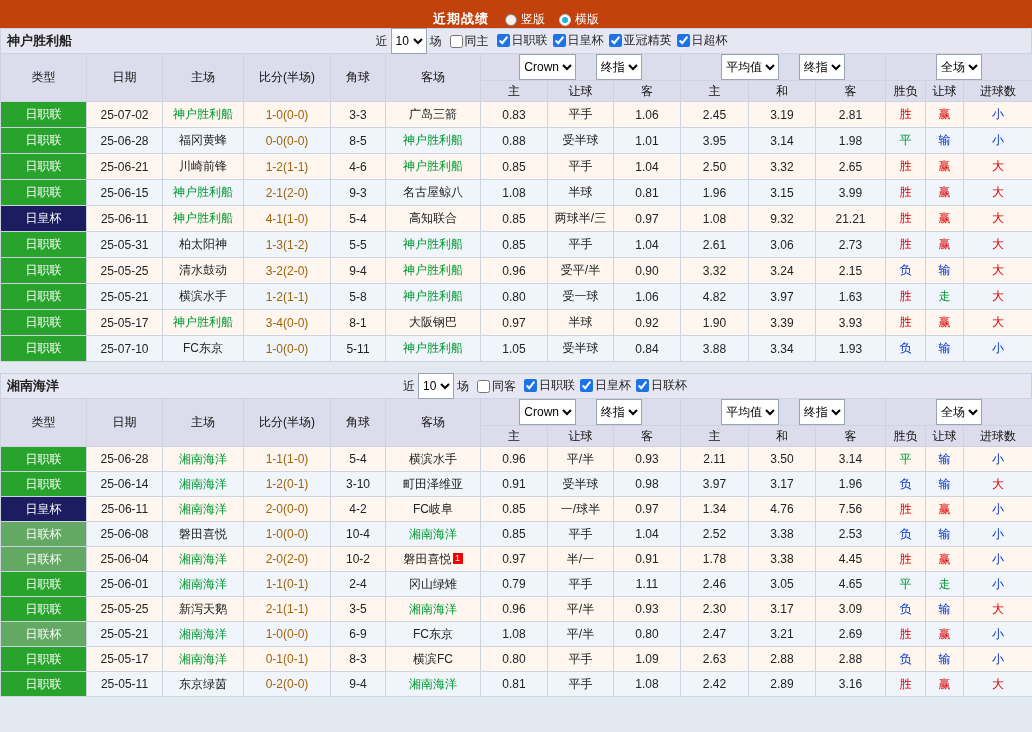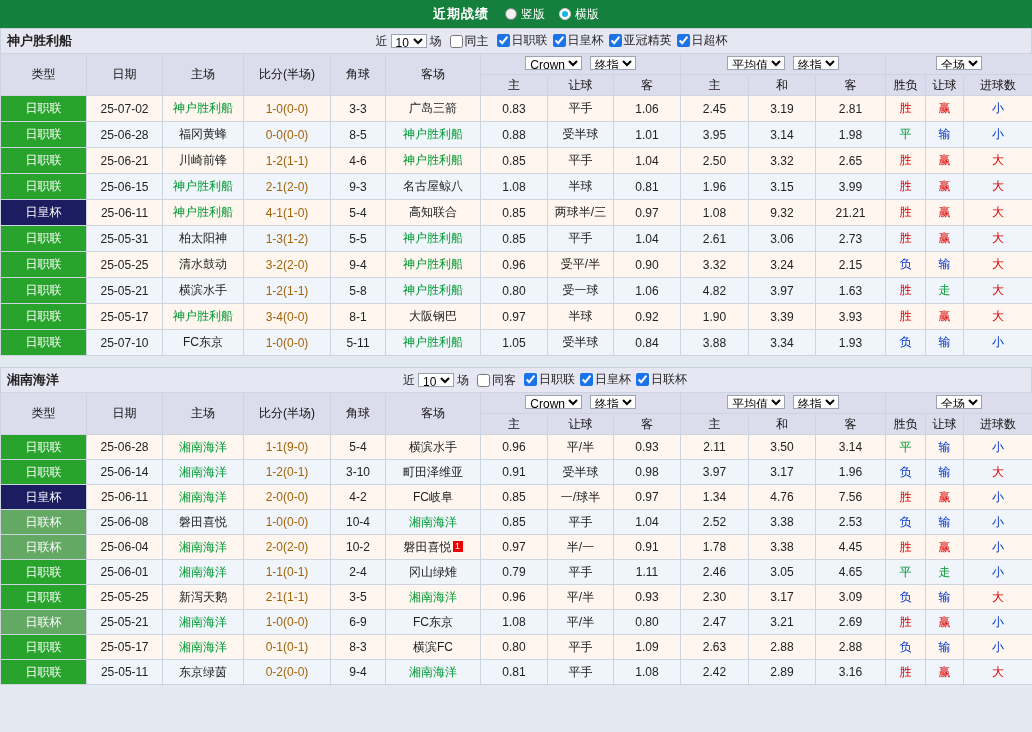--- a/index.html
+++ b/index.html
@@ -1,41 +1,41 @@
 <!DOCTYPE html>
 <html><head>
 <meta charset="utf-8">
 <style>
   *{box-sizing:border-box}
   html,body{margin:0;padding:0}
   body{width:1032px;background:#e3e9f0;font-family:"Liberation Sans","DejaVu Sans",sans-serif;font-size:12px;color:#222;overflow:hidden}
 
   
-  .topbar{height:28px;background:#15803d;display:flex;align-items:center;justify-content:center;gap:16px}
+  .topbar{height:28px;background:#c2410c;display:flex;align-items:flex-end;justify-content:center;gap:16px}
   .topbar .title{color:#fff;font-weight:bold;font-size:13px;letter-spacing:1px}
   .radios{display:inline-flex;gap:14px}
   .radio-label{color:#fff;display:inline-flex;align-items:center;gap:4px;cursor:pointer}
   .radio{width:12px;height:12px;border-radius:50%;background:#f2f2f2;border:1px solid #888;position:relative;display:inline-block}
   .radio.sel{background:#fff;border-color:#cfcfcf}
   .radio.sel::after{content:"";position:absolute;left:2px;top:2px;width:6px;height:6px;border-radius:50%;background:#13b5ea}
 
   
   .filterbar{height:25px;background:#e7e7f4;border:1px solid #c9d2de;border-bottom:none;display:flex;align-items:center}
   .teamname{font-weight:bold;padding-left:6px;white-space:nowrap;font-size:13px}
   .fcenter{flex:1;display:flex;justify-content:center;align-items:center;gap:3px}
-  select{font-size:12px;font-family:inherit;height:14px;border:1px solid #9aa5b1;background:#fff}
+  select{font-size:12px;font-family:inherit;height:26px;border:1px solid #9aa5b1;background:#fff}
   .cb{display:inline-flex;align-items:center;margin-left:5px;cursor:pointer}
   .cb input{margin:0 2px 0 0;accent-color:#1a73e8;width:13px;height:13px}
 
   
   table.grid{width:1032px;table-layout:fixed;border-collapse:collapse;background:#fff}
   .grid th,.grid td{border:1px solid #ccd4e0;text-align:center;padding:0;overflow:hidden;white-space:nowrap}
   .grid thead th{background:#dcdcec;font-weight:normal;height:21px;color:#111}
   .grid thead th.ddcell{background:#dcdcec}
-  .ddcell select{margin:0 2px}
+  .ddcell select{margin:0 8px}
   .grid tbody td{height:26px}
   .sec2 .grid tbody td{height:25px}
   tr.odd td{background:#fef6ef}
   tr.even td{background:#f0f5fb}
   .grid td.type{color:#fff}
   .grid td.t-jl{background:#28a32c;color:#fff}
   .grid td.t-ec{background:#1c1c60;color:#fff}
   .grid td.t-lc{background:#63a963;color:#fff}
   .grid td.focus{color:#009933}
   .grid td.score{color:#a16207;cursor:pointer}
@@ -361,21 +361,21 @@
         <th>胜负</th>
         <th>让球</th>
         <th>进球数</th>
       </tr>
     </thead>
     <tbody>
         <tr class="odd">
           <td class="type t-jl">日职联</td>
           <td>25-06-28</td>
           <td class="focus">湘南海洋</td>
-          <td class="score">1-1(9-0)</td>
+          <td class="score">1-1(1-0)</td>
           <td>5-4</td>
           <td>横滨水手</td>
           <td>0.96</td>
           <td>平/半</td>
           <td>0.93</td>
           <td>2.11</td>
           <td>3.50</td>
           <td>3.14</td>
           <td class="c-green">平</td>
           <td class="c-blue">输</td>

